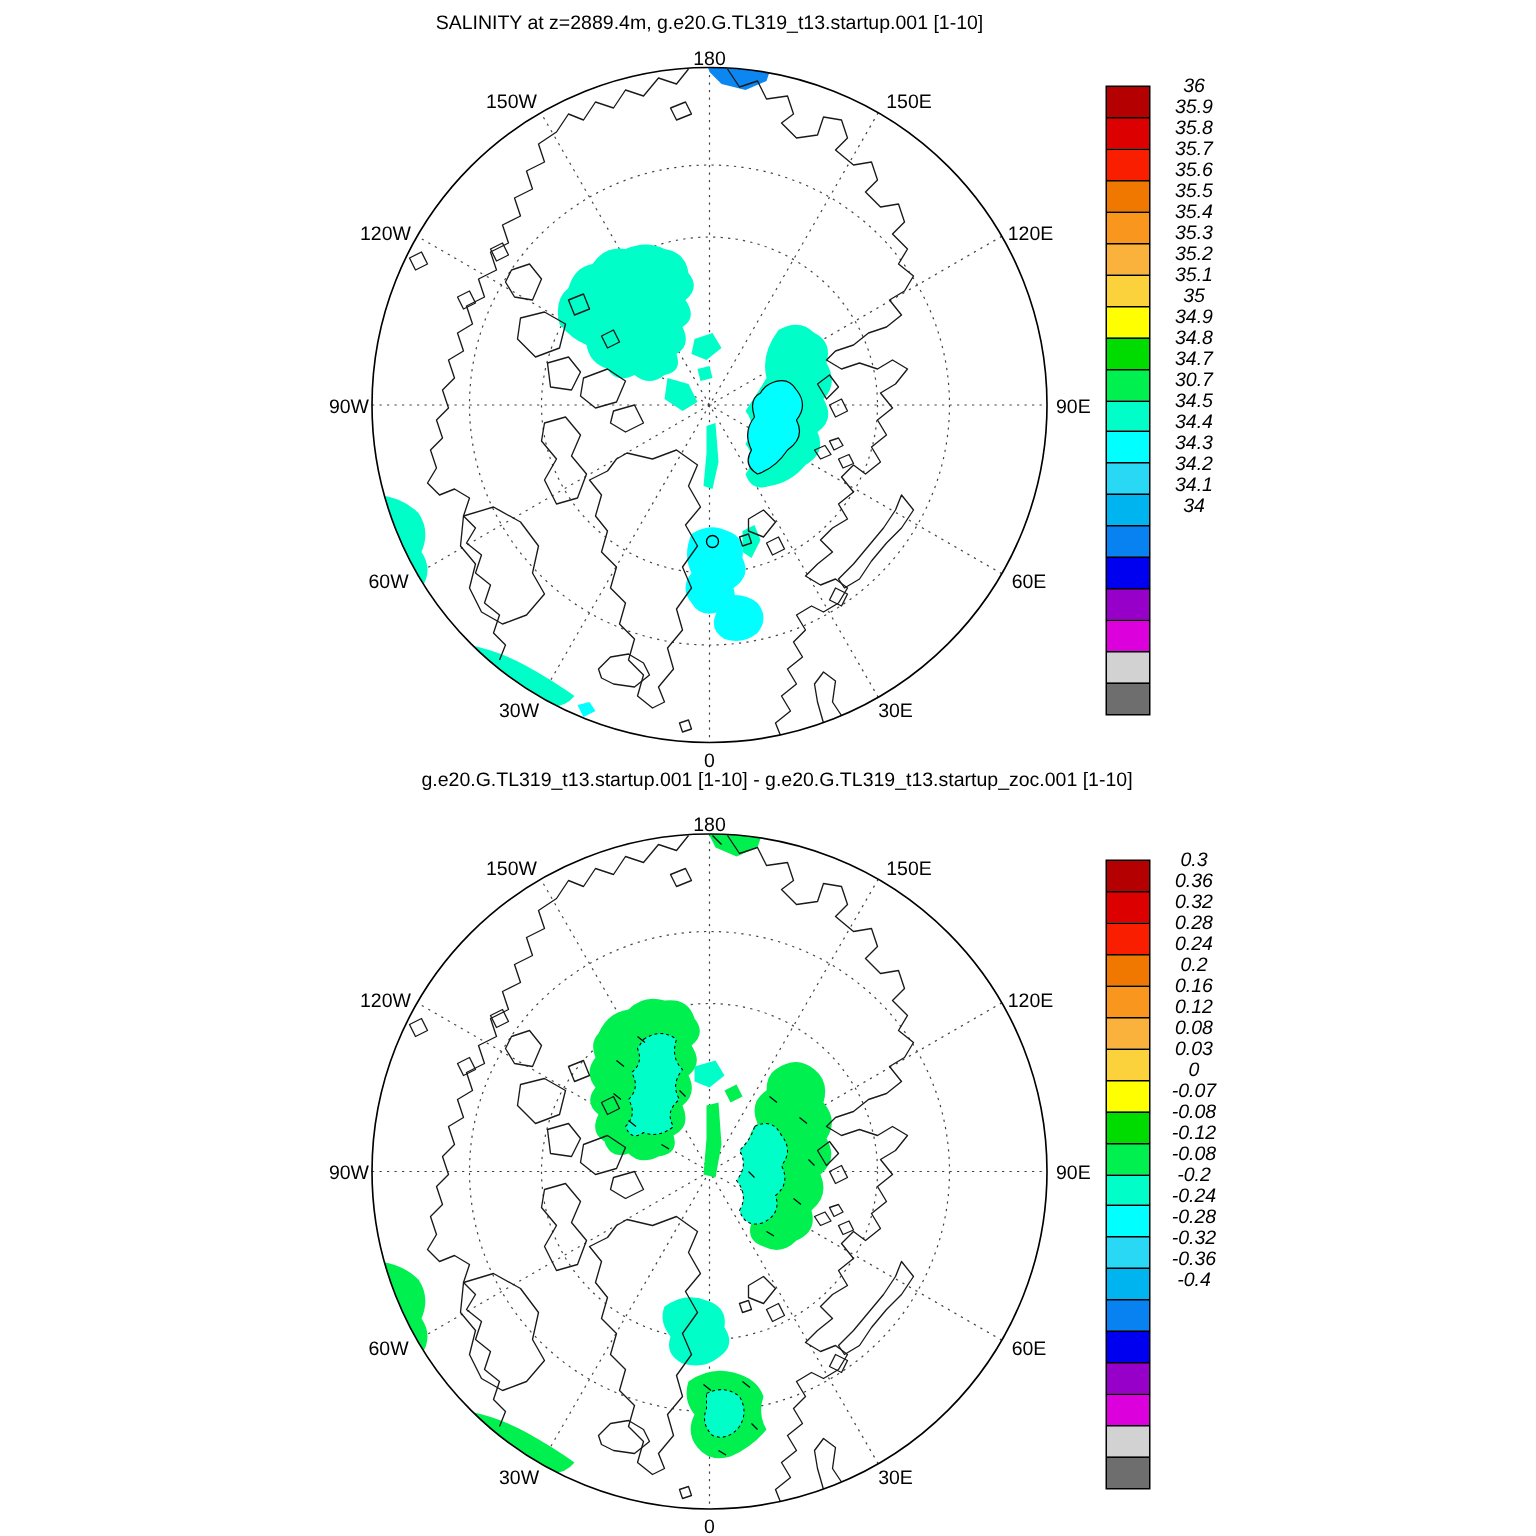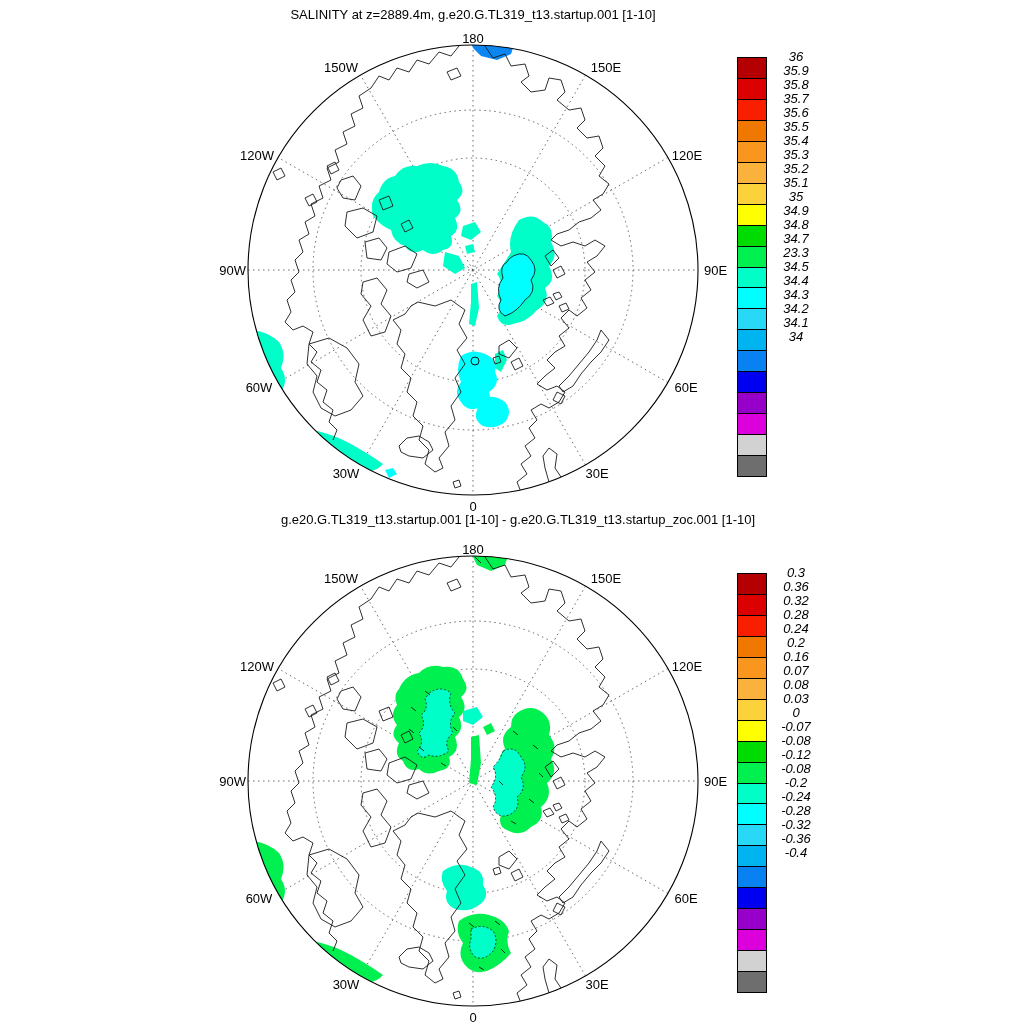--- a/index.html
+++ b/index.html
@@ -176,21 +176,21 @@
       <div class="cb-tick">35.6</div>
       <div class="cb-tick">35.5</div>
       <div class="cb-tick">35.4</div>
       <div class="cb-tick">35.3</div>
       <div class="cb-tick">35.2</div>
       <div class="cb-tick">35.1</div>
       <div class="cb-tick">35</div>
       <div class="cb-tick">34.9</div>
       <div class="cb-tick">34.8</div>
       <div class="cb-tick">34.7</div>
-      <div class="cb-tick">23.3</div>
+      <div class="cb-tick">30.7</div>
       <div class="cb-tick">34.5</div>
       <div class="cb-tick">34.4</div>
       <div class="cb-tick">34.3</div>
       <div class="cb-tick">34.2</div>
       <div class="cb-tick">34.1</div>
       <div class="cb-tick">34</div>
     </div>
 </div>
 
 <div class="panel-title" id="title-2">g.e20.G.TL319_t13.startup.001 [1-10] - g.e20.G.TL319_t13.startup_zoc.001 [1-10]</div>
@@ -267,21 +267,21 @@
     </div>
   <div class="cb-ticks">
 
   <div class="cb-tick">0.3</div>
       <div class="cb-tick">0.36</div>
       <div class="cb-tick">0.32</div>
       <div class="cb-tick">0.28</div>
       <div class="cb-tick">0.24</div>
       <div class="cb-tick">0.2</div>
       <div class="cb-tick">0.16</div>
-      <div class="cb-tick">0.07</div>
+      <div class="cb-tick">0.12</div>
       <div class="cb-tick">0.08</div>
       <div class="cb-tick">0.03</div>
       <div class="cb-tick">0</div>
       <div class="cb-tick">-0.07</div>
       <div class="cb-tick">-0.08</div>
       <div class="cb-tick">-0.12</div>
       <div class="cb-tick">-0.08</div>
       <div class="cb-tick">-0.2</div>
       <div class="cb-tick">-0.24</div>
       <div class="cb-tick">-0.28</div>

